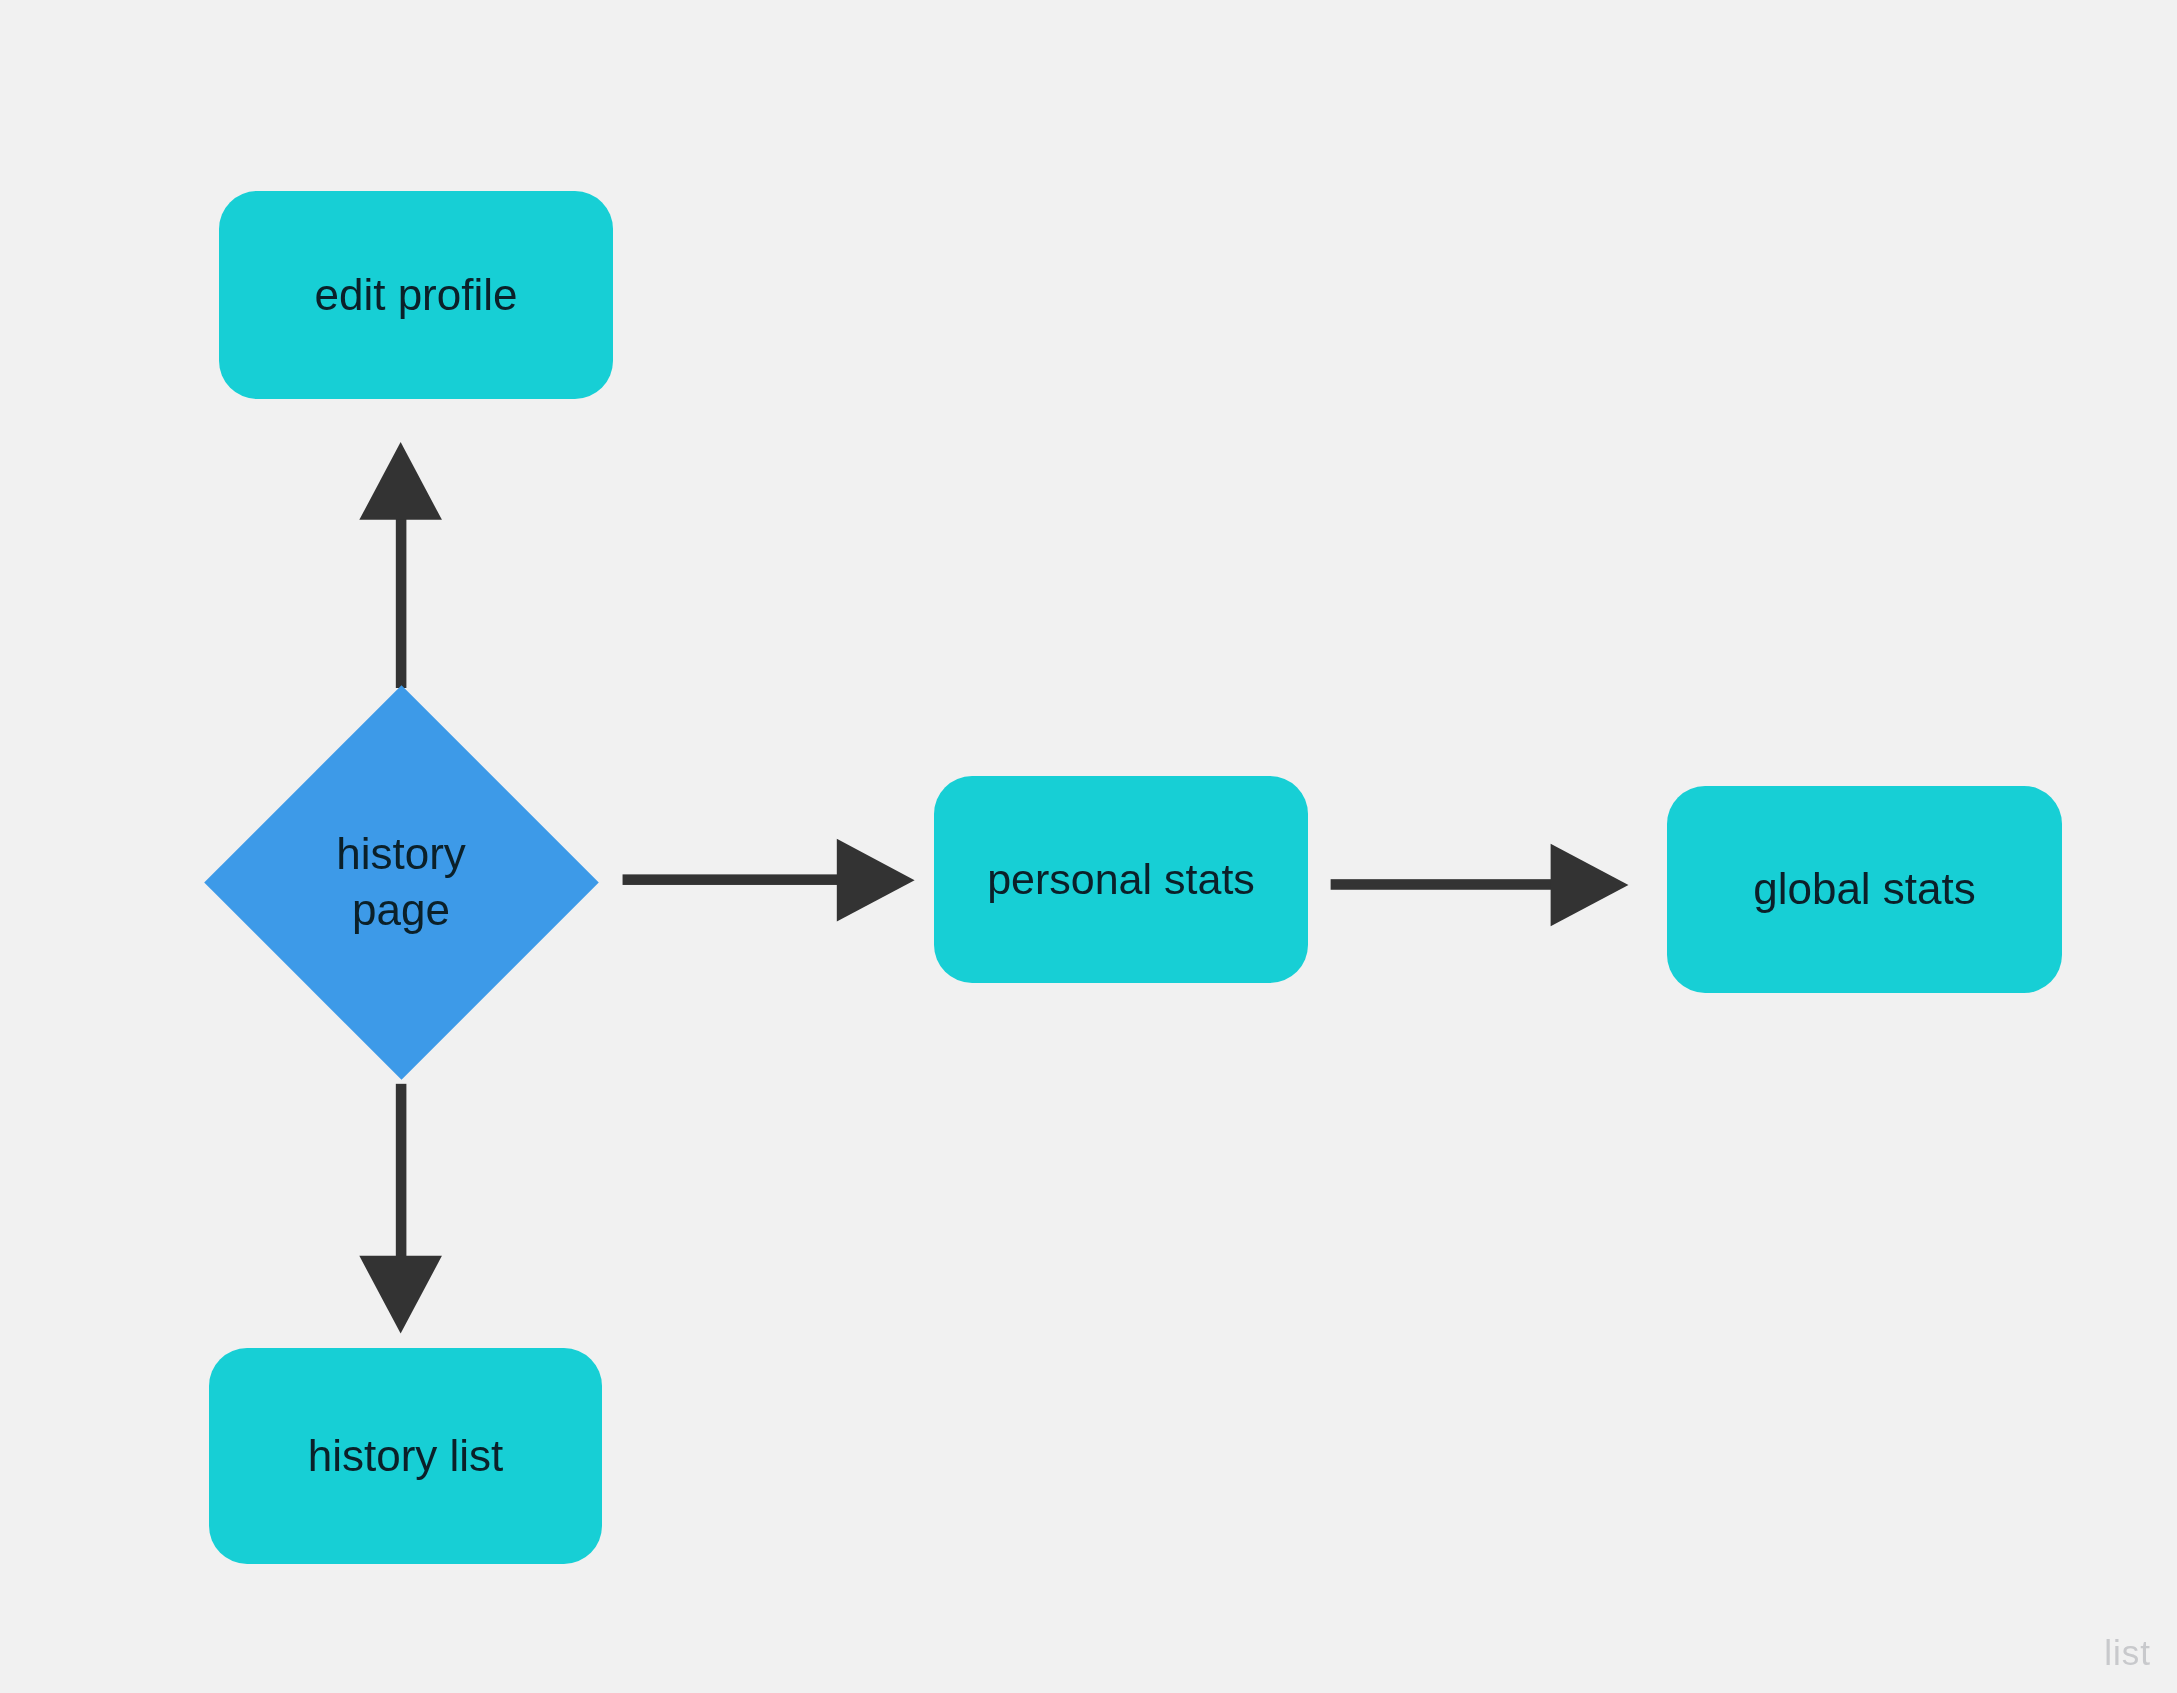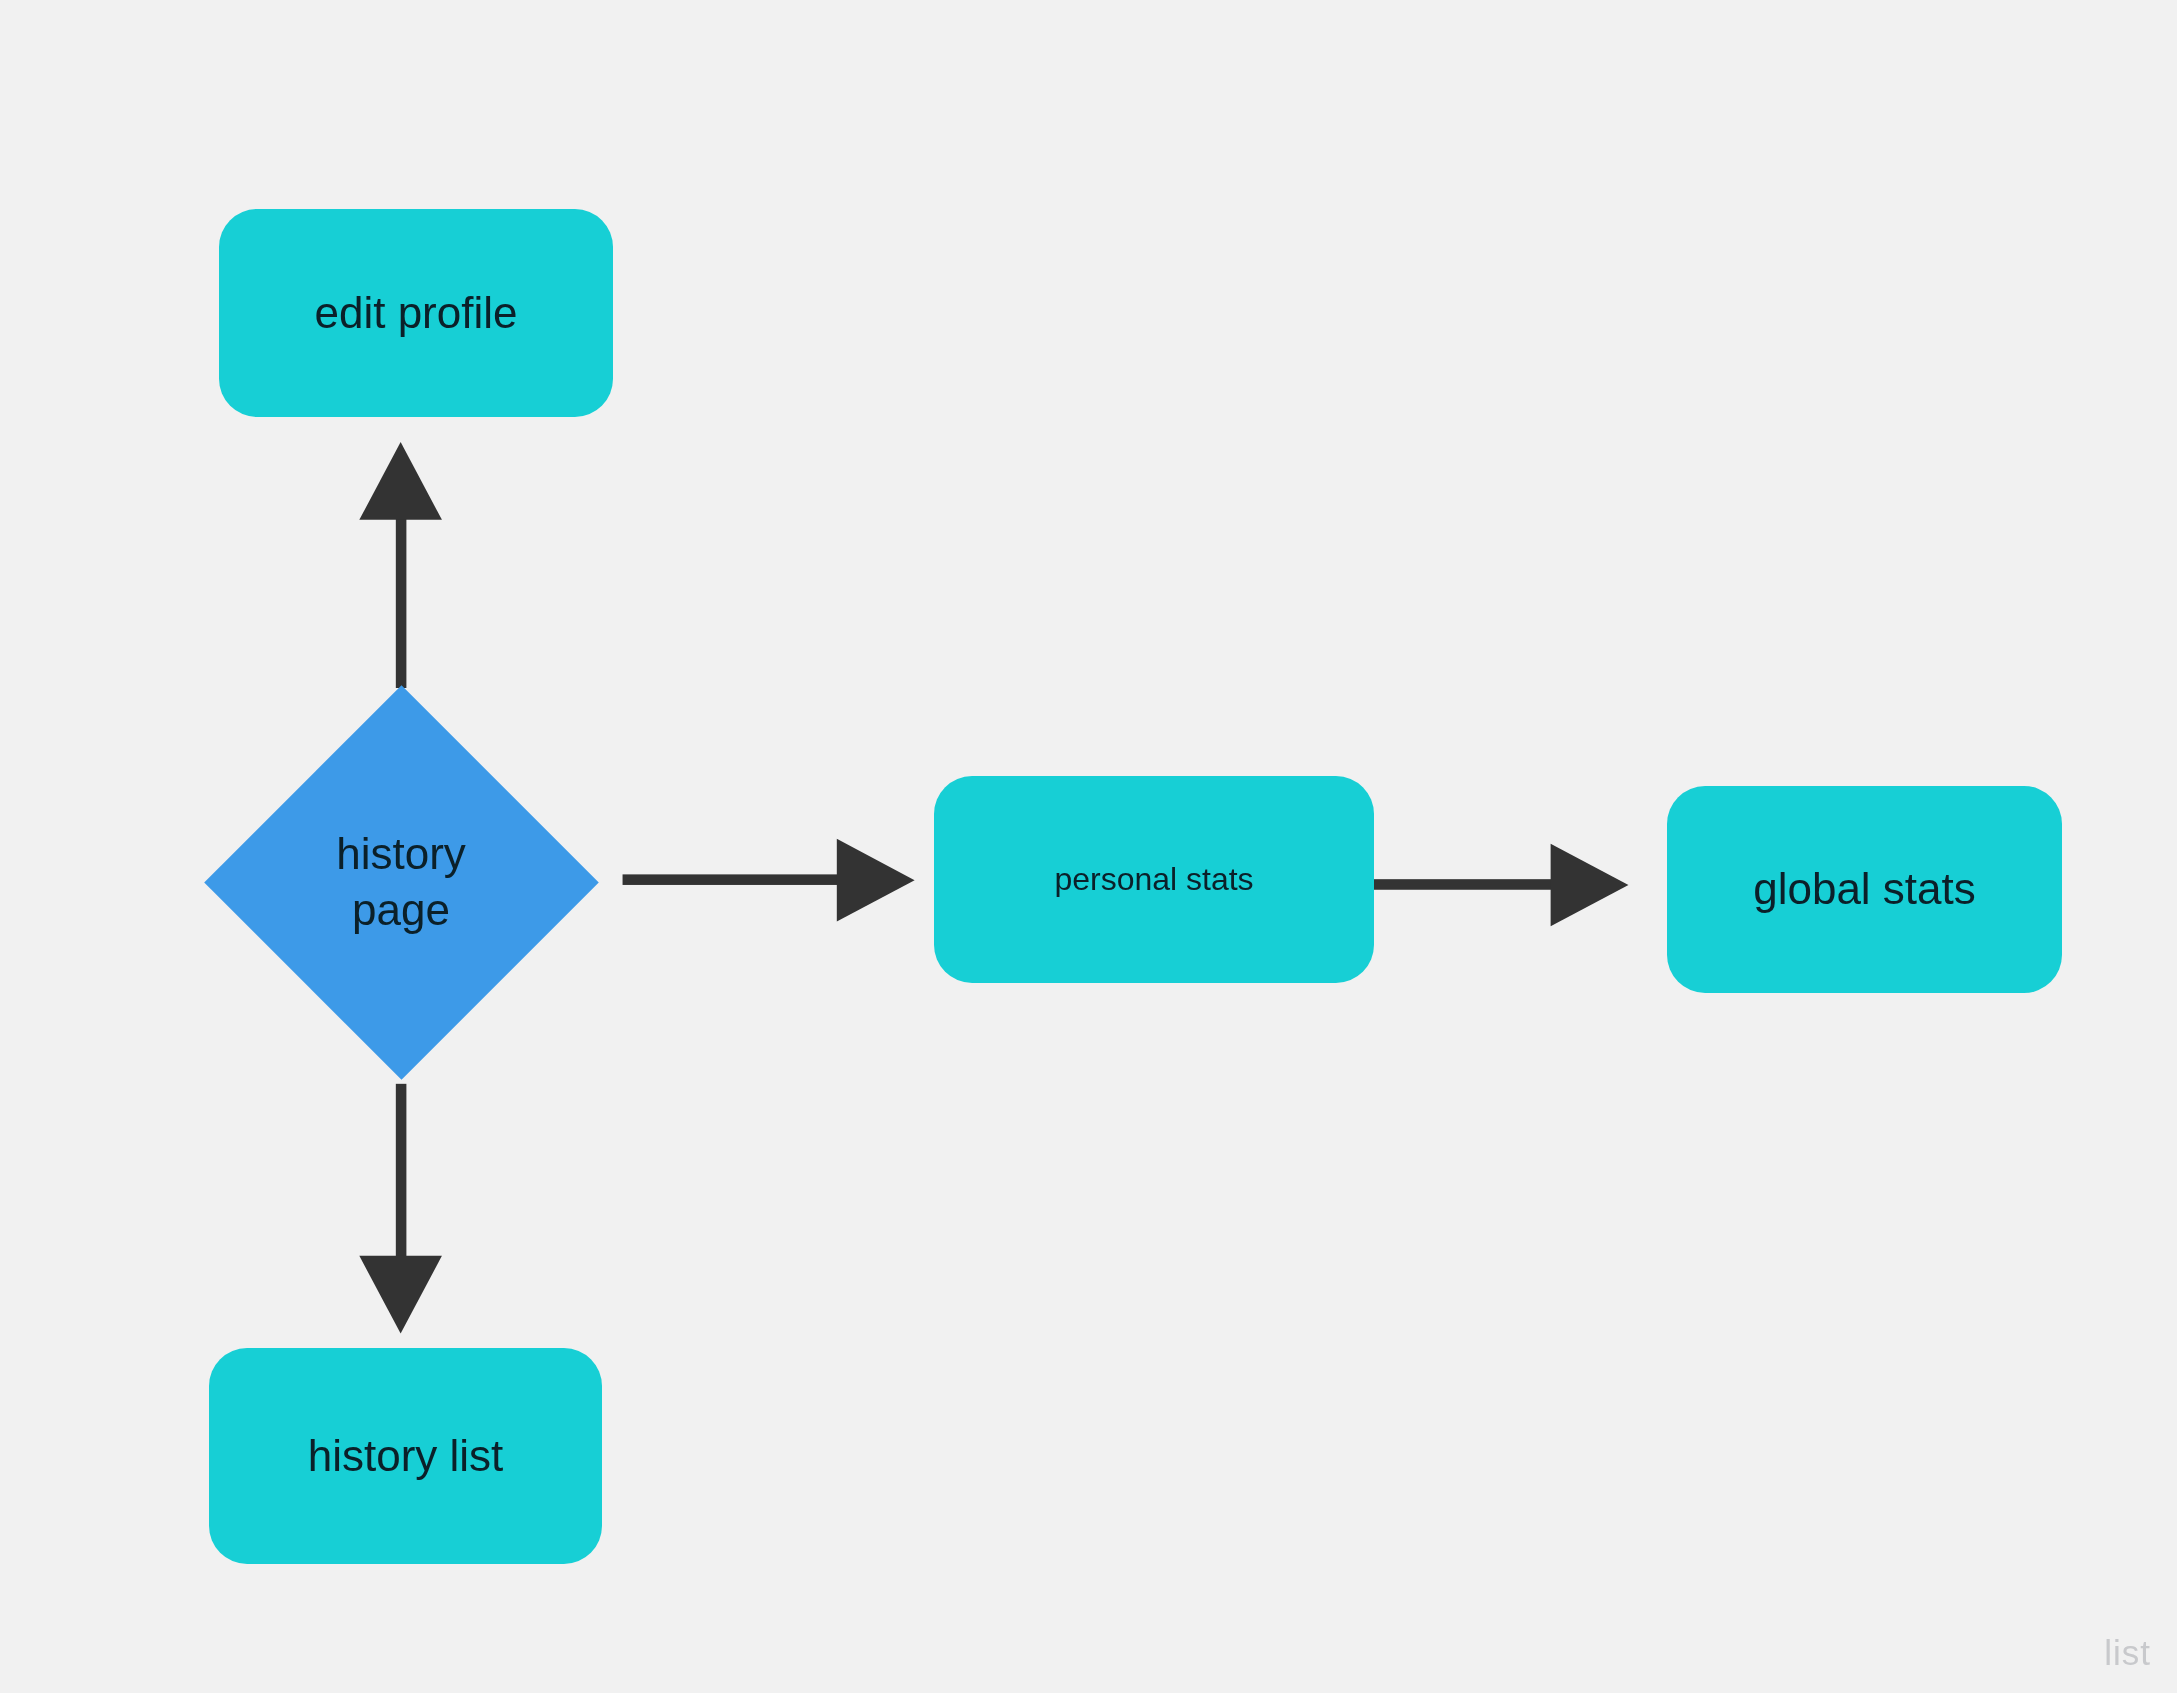--- a/index.html
+++ b/index.html
@@ -32,28 +32,28 @@
   .node-rect {
     border-radius: 38px;
   }
   .node-label {
     white-space: pre-line;
     pointer-events: none;
   }
 
   
   #node-edit-profile {
-    left: 219px;  top: 209px;
+    left: 219px;  top: 191px;
     width: 394px; height: 208px;
     font-size: 44px;
   }
   #node-personal-stats {
     left: 934px;  top: 776px;
-    width: 440px; height: 207px;
-    font-size: 32px;
+    width: 374px; height: 207px;
+    font-size: 43px;
   }
   #node-global-stats {
     left: 1667px; top: 786px;
     width: 395px; height: 207px;
     font-size: 44px;
   }
   #node-history-list {
     left: 209px;  top: 1348px;
     width: 393px; height: 216px;
     font-size: 44px;

